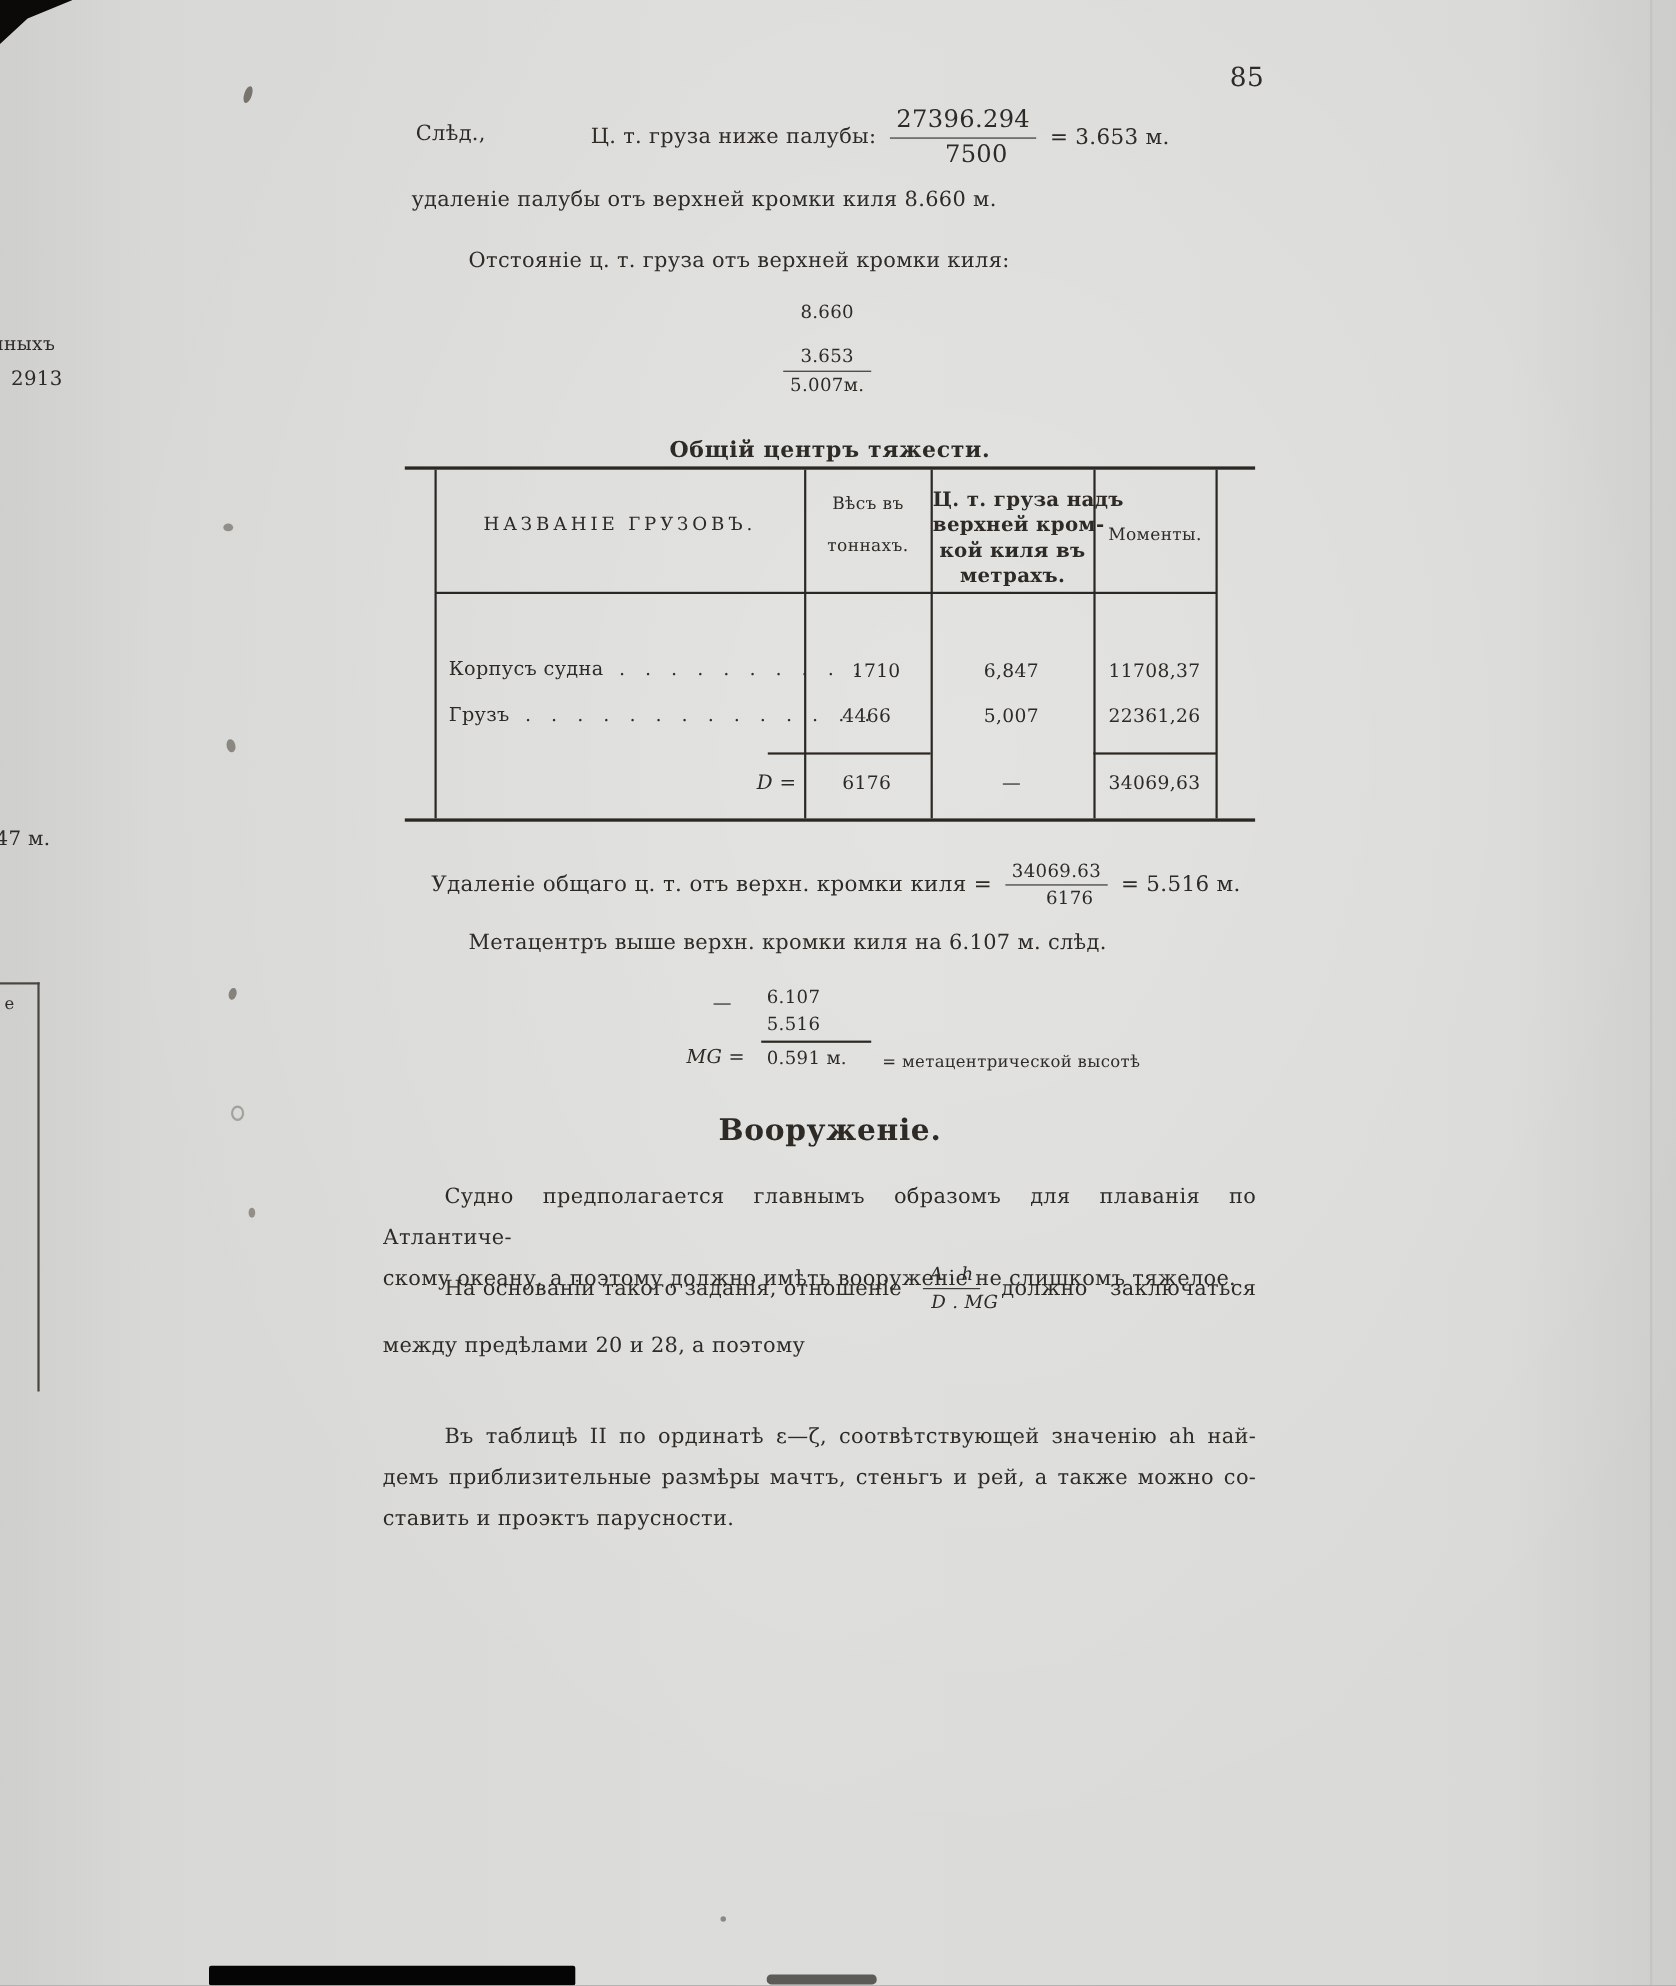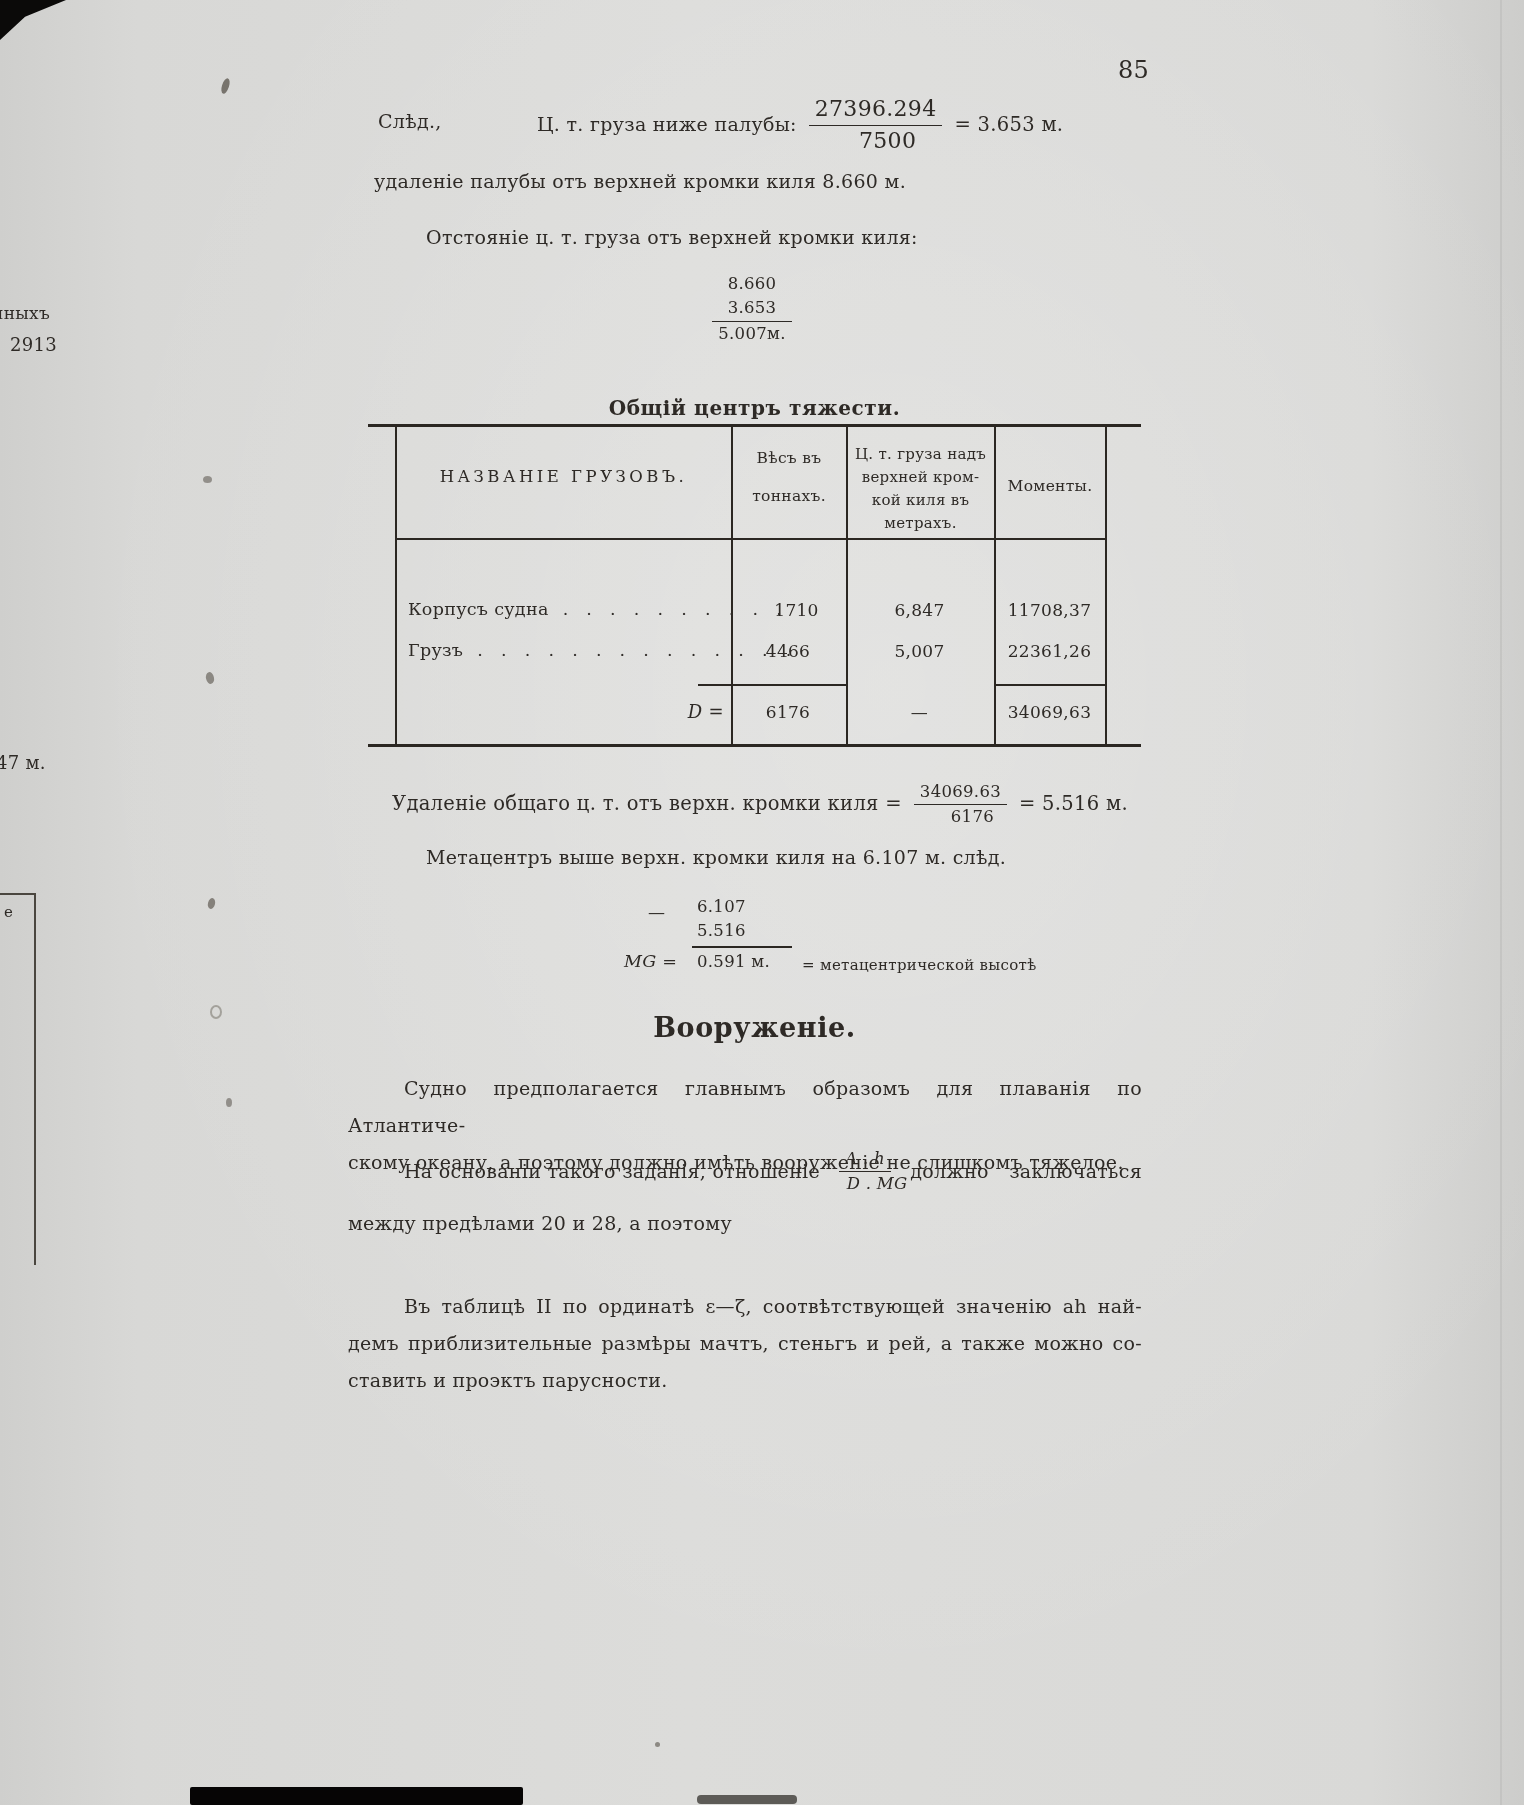--- a/index.html
+++ b/index.html
@@ -18,21 +18,21 @@
   .fx { display:flex; align-items:center; gap:12px; }
   .b { font-weight:bold; }
   .i { font-style:italic; }
   .cellc { position:absolute; text-align:center; white-space:nowrap; }
   .hline, .vline { position:absolute; background:#2b2722; }
   .vline { width:2px; }
   .frac { display:inline-flex; flex-direction:column; align-items:center; line-height:1.2; }
   .frac .fnum { border-bottom:1.6px solid #2e2a26; padding:0 6px 2px 6px; }
   .frac .fden { padding-top:2px;margin-left:24px; }
   .stack { position:absolute; display:flex; flex-direction:column; align-items:center; font-size:16.5px; line-height:24px; }
-  .stack .underlined { border-bottom:1.6px solid #2e2a26; padding:0 16px 1px 16px; }
+  .stack .underlined { border-bottom:1.6px solid #2e2a26; padding:0 16px 1px 16px;margin-top:16px; }
   .para { position:absolute; font-size:19px; }
   .pline { font-size:19px; line-height:37px; }
   .first { text-indent:56px; }
   .jline { text-align:justify; text-align-last:justify; }
   .dots { word-spacing:12px; margin-left:14px; }
   .speck { position:absolute; background:#57524a; border-radius:50%; }
   .corner { left:0; top:0; width:66px; height:42px; background:#0b0a09;
             clip-path:polygon(0 0, 100% 0, 38% 40%, 0 95%); }
   .frag-table { position:absolute; left:-2px; top:893px; width:38px; height:372px;
                 border-top:2px solid #4a463f; border-right:2px solid #4a463f; }
@@ -94,21 +94,21 @@
   <div class="vline" style="left:994px;top:427px;height:317px;"></div>
   <div class="vline" style="left:1105px;top:427px;height:317px;"></div>
   <div class="hline" style="left:698px;top:684px;width:148px;height:2px;"></div>
   <div class="hline" style="left:994px;top:684px;width:112px;height:2px;"></div>
 
   <div class="cellc" style="left:398px;top:467px;width:331px;font-size:16.5px;letter-spacing:3.5px;">НАЗВАНІЕ ГРУЗОВЪ.</div>
   <div class="cellc" style="left:733px;top:449px;width:112px;font-size:15.5px;">
     <div>Вѣсъ въ</div>
     <div style="margin-top:20px;">тоннахъ.</div>
   </div>
-  <div class="cellc" style="left:848px;top:443px;width:145px;font-size:15px;line-height:23px;">
+  <div class="cellc" style="left:848px;top:443px;width:145px;font-size:18px;line-height:23px;font-weight:bold;">
     <div>Ц. т. груза надъ</div>
     <div>верхней кром-</div>
     <div>кой киля въ</div>
     <div>метрахъ.</div>
   </div>
   <div class="cellc" style="left:996px;top:477px;width:108px;font-size:15.5px;">Моменты.</div>
 
   <div class="t" style="left:408px;top:599px;font-size:17.5px;">
     <span>Корпусъ судна</span><span class="dots">. . . . . . . .  . .</span>
   </div>

